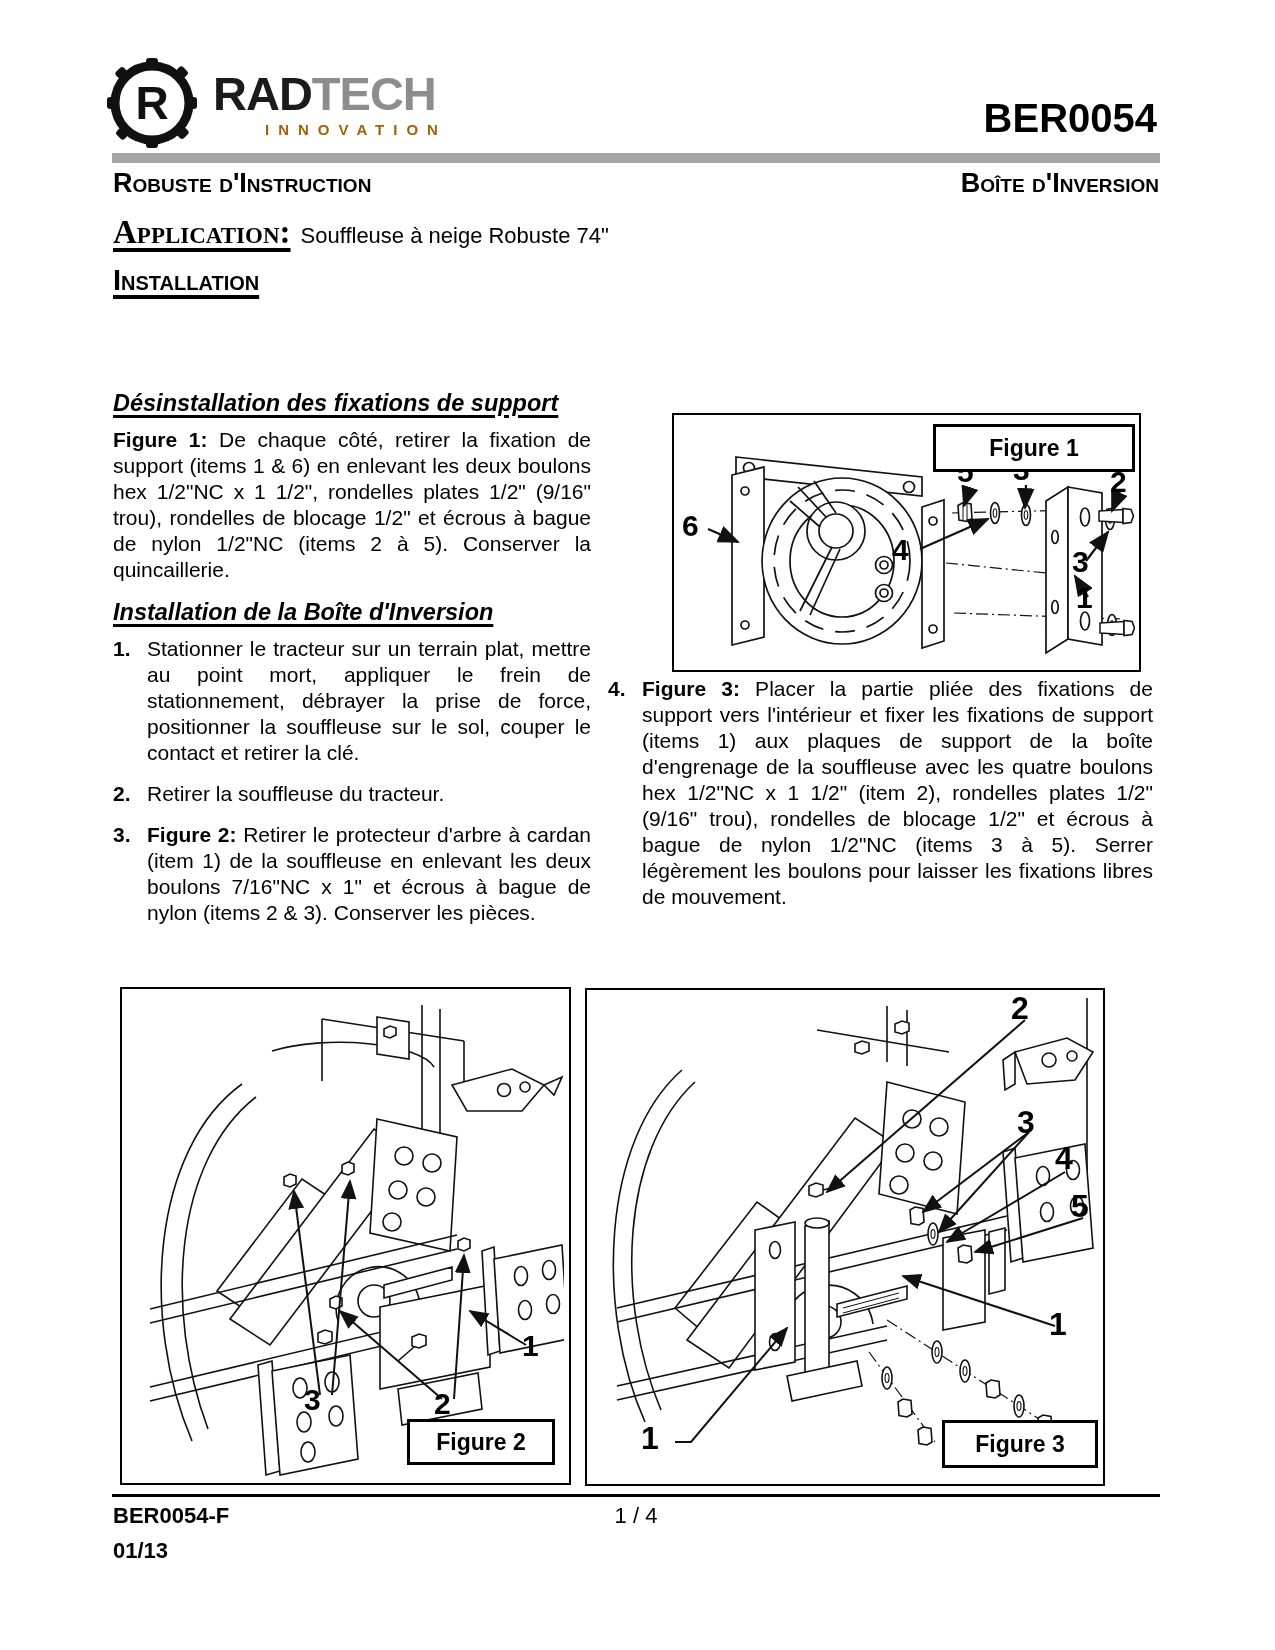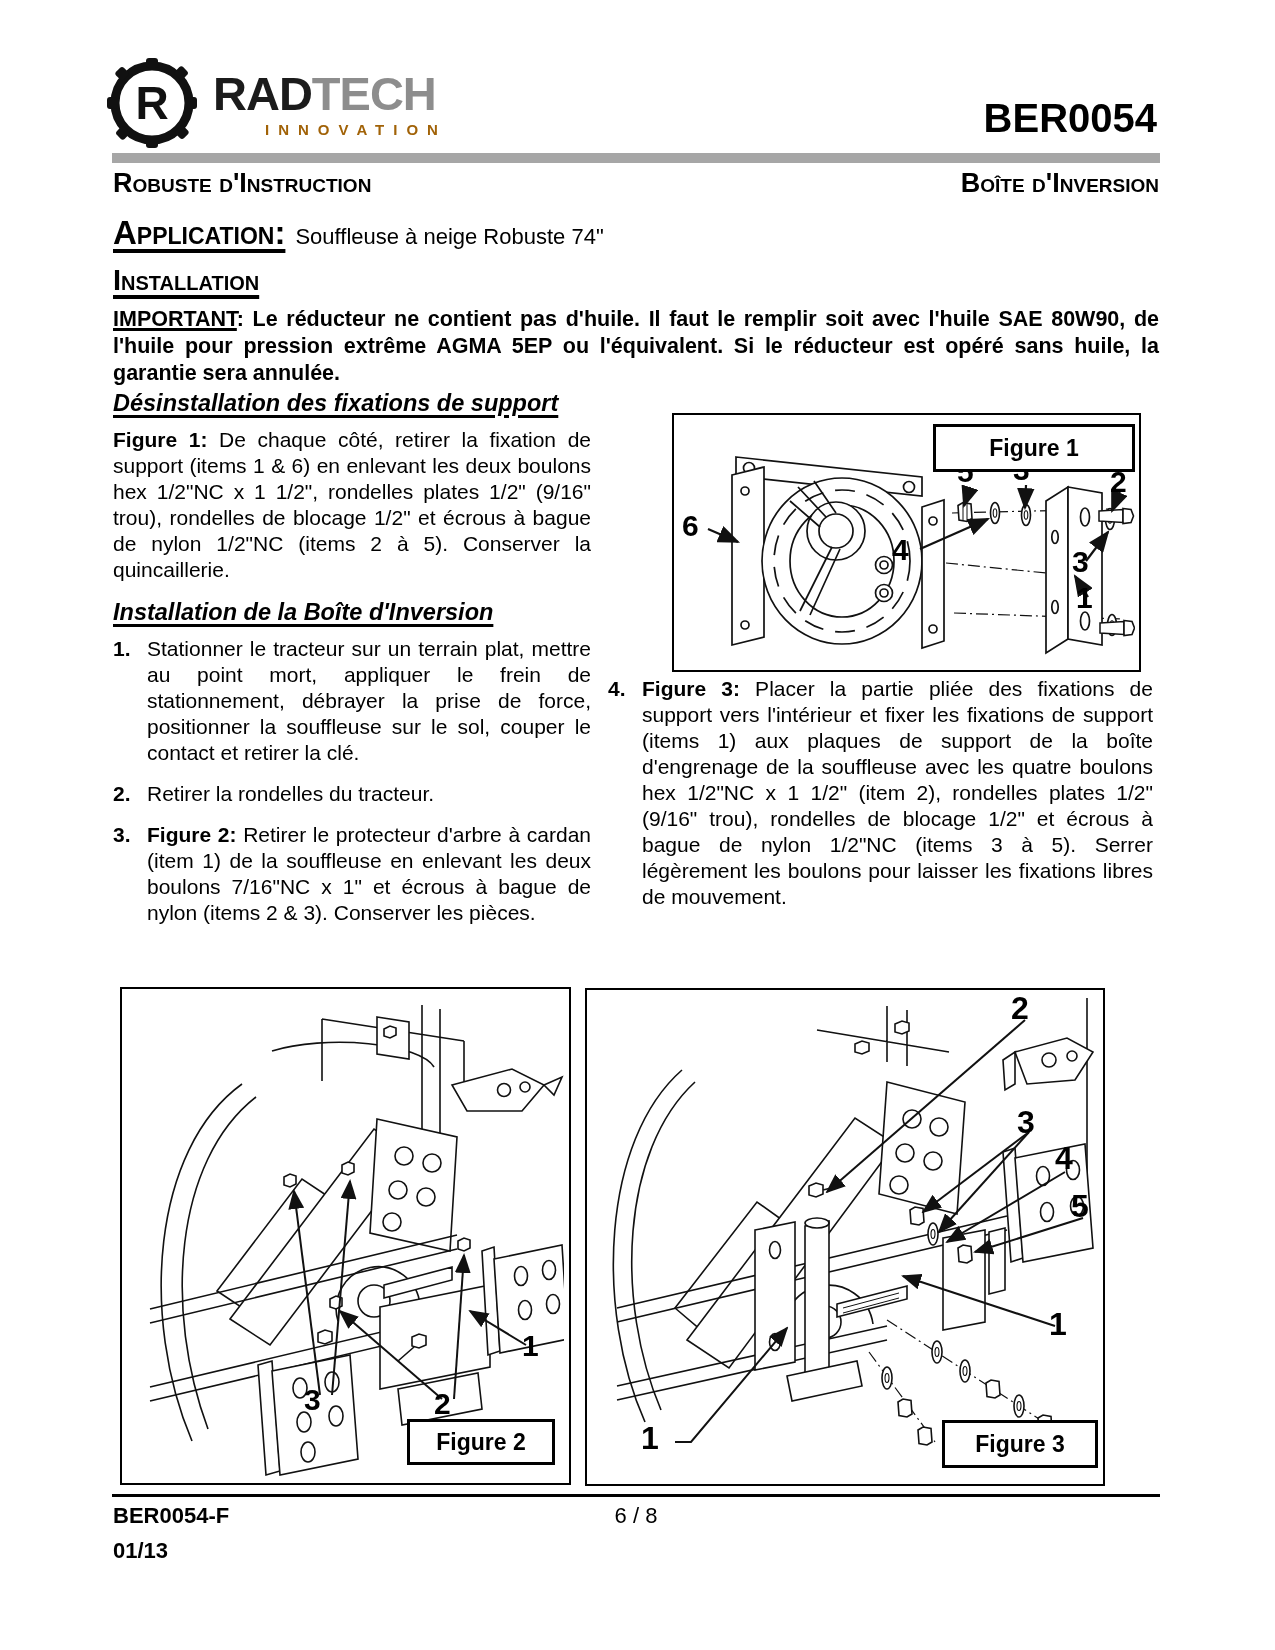--- a/index.html
+++ b/index.html
@@ -12,21 +12,21 @@
   .brand-rad{color:#1b1b1b;}
   .brand-tech{color:#8d8d8d;}
   .tagline{font-size:15px;font-weight:600;letter-spacing:9px;color:#a16207;margin:5px 0 0 52px;}
   .doc-number{position:absolute;right:118px;top:96px;font-size:40px;font-weight:800;letter-spacing:0;}
   .gray-bar{position:absolute;left:112px;top:153px;width:1048px;height:10px;background:#a6a6a6;}
   .subtitle-row{position:absolute;left:113px;top:168px;width:1046px;display:flex;justify-content:space-between;}
   .sc{font-variant:small-caps;}
   .subtitle{font-size:27px;font-weight:700;}
   
   .application-line{position:absolute;left:113px;top:214px;}
-  .app-label{font-size:33px;font-weight:700;text-decoration:underline;text-decoration-thickness:4px;text-underline-offset:5px;}
+  .app-label{font-size:33px;font-weight:700;text-decoration:underline;text-decoration-thickness:4px;text-underline-offset:5px;font-family:Liberation Serif, serif;}
   .app-value{font-size:22px;margin-left:10px;}
   .installation-title{position:absolute;left:113px;top:264px;font-size:29px;font-weight:700;
         text-decoration:underline;text-decoration-thickness:4px;text-underline-offset:5px;}
   .important-para{position:absolute;left:113px;top:306px;width:1046px;font-size:21.5px;font-weight:700;
         text-align:justify;line-height:27px;}
   .u2{text-decoration:underline;text-decoration-thickness:2.5px;}
   
   .col-left{position:absolute;left:113px;top:390px;width:478px;}
   .section-heading{font-size:23.5px;font-weight:700;font-style:italic;
         text-decoration:underline;text-decoration-thickness:2.5px;text-underline-offset:4px;margin:0 0 10px 0;}
@@ -91,38 +91,35 @@
     <span class="subtitle sc">Robuste d'Instruction</span>
     <span class="subtitle sc">Boîte d'Inversion</span>
   </div>
 
   <div class="application-line">
     <span class="app-label sc">Application:</span><span class="app-value">Souffleuse à neige Robuste 74"</span>
   </div>
 
   <div class="installation-title sc">Installation</div>
 
-  <div class="important-para">
-    <span class="u2">IMPORTANT</span><span>: Le réducteur ne contient pas d'huile. Il faut le remplir soit avec l'huile SAE 80W90, de l'huile pour pression extrême AGMA 5EP ou l'équivalent. Si le réducteur est opéré sans huile, la garantie sera annulée.</span>
-  </div>
 
   <div class="col-left">
     <h3 class="section-heading">Désinstallation des fixations de support</h3>
     <p class="body-p">
       <span class="b">Figure 1:</span><span> De chaque côté, retirer la fixation de support (items 1 &amp; 6) en enlevant les deux boulons hex 1/2"NC x 1 1/2", rondelles plates 1/2" (9/16" trou), rondelles de blocage 1/2" et écrous à bague de nylon 1/2"NC (items 2 à 5). Conserver la quincaillerie.</span>
     </p>
     <h3 class="section-heading">Installation de la Boîte d'Inversion</h3>
     <div class="steps">
       <div class="step">
         <span class="step-num">1.</span>
         <span class="step-body"><span class="b"></span><span>Stationner le tracteur sur un terrain plat, mettre au point mort, appliquer le frein de stationnement, débrayer la prise de force, positionner la souffleuse sur le sol, couper le contact et retirer la clé.</span></span>
       </div>
       <div class="step">
         <span class="step-num">2.</span>
-        <span class="step-body"><span class="b"></span><span>Retirer la rondelles du tracteur.</span></span>
+        <span class="step-body"><span class="b"></span><span>Retirer la souffleuse du tracteur.</span></span>
       </div>
       <div class="step">
         <span class="step-num">3.</span>
         <span class="step-body"><span class="b">Figure 2:</span><span> Retirer le protecteur d'arbre à cardan (item 1) de la souffleuse en enlevant les deux boulons 7/16"NC x 1" et écrous à bague de nylon (items 2 &amp; 3). Conserver les pièces.</span></span>
       </div>
     </div>
   </div>
 
   <div class="fig-frame fig1">
     <svg class="fig-svg" width="461" height="251" viewBox="0 0 461 251">
@@ -393,16 +390,16 @@
     <div class="callout" style="left:430px;top:116px">3</div>
     <div class="callout" style="left:468px;top:152px">4</div>
     <div class="callout" style="left:484px;top:200px">5</div>
     <div class="callout" style="left:462px;top:318px">1</div>
     <div class="callout" style="left:54px;top:432px">1</div>
     <div class="fig-label-box flb3">Figure 3</div>
   </div>
 
   <div class="footer-rule"></div>
   <div class="footer-doc">BER0054-F</div>
-  <div class="footer-page">6 / 8</div>
+  <div class="footer-page">1 / 4</div>
   <div class="footer-date">01/13</div>
 
 </div>
 
 </body></html>

